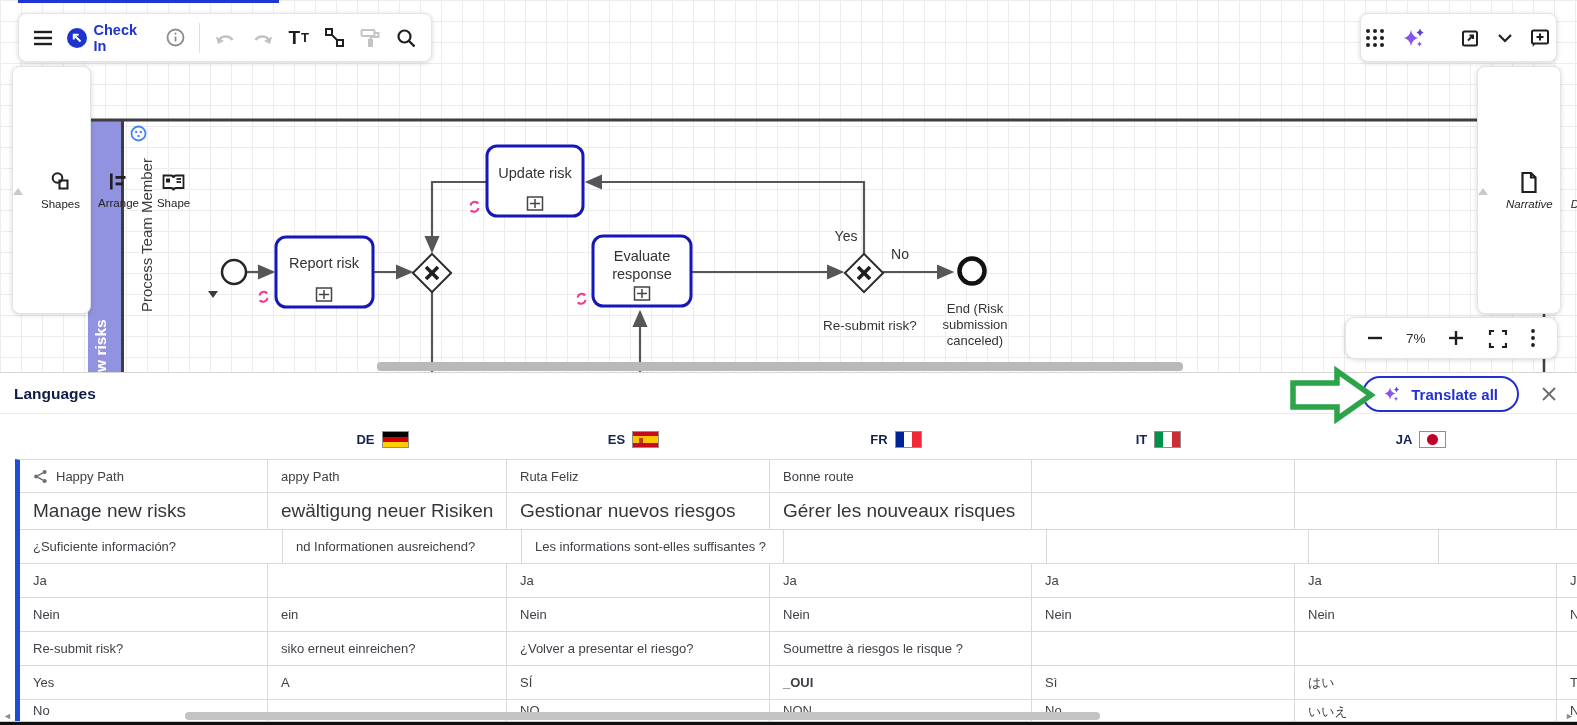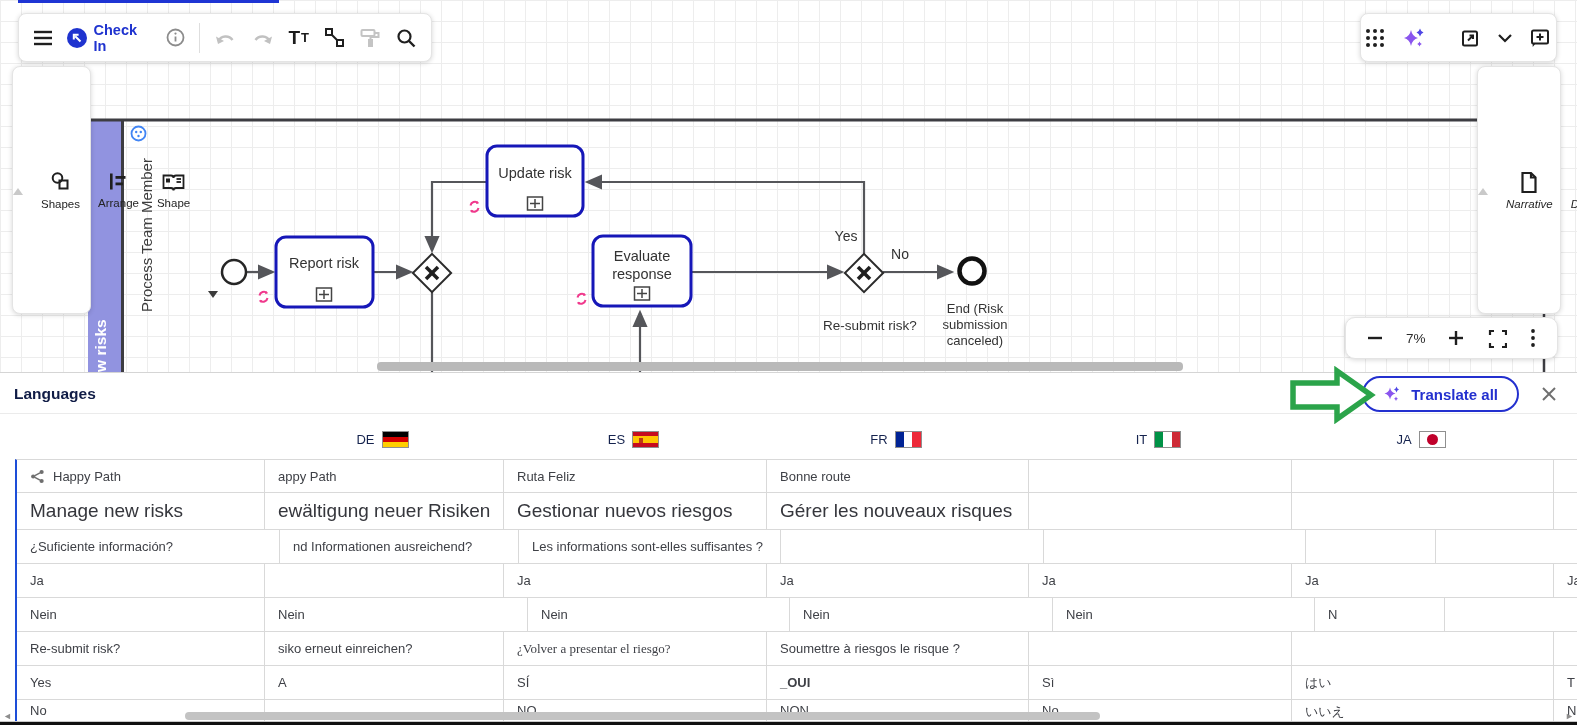--- a/index.html
+++ b/index.html
@@ -39,32 +39,32 @@
   .langs{position:absolute;left:0;top:372px;width:1577px;height:353px;background:#fff;
          border-top:1px solid #d5d5d5;z-index:8;}
   .lg-title{position:absolute;left:14px;top:12px;font-size:15.5px;font-weight:bold;color:#101c46;}
   .lg-hline{position:absolute;left:0;top:40px;width:1577px;height:1px;background:#ebebeb;}
   .translate-btn{position:absolute;right:58px;top:3px;height:36px;display:flex;align-items:center;gap:9px;
      padding:0 19px;border:2px solid #2330cf;border-radius:20px;background:#fff;cursor:pointer;
      font-size:15px;font-weight:bold;color:#2330cf;box-sizing:border-box;}
   .lg-close{position:absolute;right:20px;top:13px;cursor:pointer;}
   .lhead{position:absolute;left:15px;top:48px;display:flex;height:36px;align-items:center;}
   .hcell{display:flex;align-items:center;justify-content:center;gap:7px;height:100%;cursor:pointer;}
-  .hlabel{font-size:13px;font-weight:normal;color:#15234e;}
+  .hlabel{font-size:13px;font-weight:bold;color:#15234e;}
   .flag{width:27px;height:17px;border:1px solid #8f8f8f;box-sizing:border-box;display:inline-block;position:relative;}
   .flag-de{background:linear-gradient(#000 33%,#d30000 33% 66%,#ffce00 66%);}
   .flag-es{background:linear-gradient(#c60b1e 24%,#ffc400 24% 76%,#c60b1e 76%);}
   .flag-es::after{content:"";position:absolute;left:6px;top:6px;width:4px;height:5px;background:#ad1519;opacity:.8;}
   .flag-fr{background:linear-gradient(90deg,#002395 33%,#fff 33% 66%,#ed2939 66%);}
   .flag-it{background:linear-gradient(90deg,#009246 33%,#fff 33% 66%,#ce2b37 66%);}
   .flag-ja{background:#fff;}
   .flag-ja::after{content:"";position:absolute;left:50%;top:50%;width:11px;height:11px;margin:-5.5px 0 0 -5.5px;
                   border-radius:50%;background:#c0002b;}
   .ltable{position:absolute;left:15px;top:86px;width:1562px;height:267px;overflow:hidden;
-          border-top:1px solid #d9d9d9;border-left:2px solid #1d4ed8;box-sizing:border-box;}
+          border-top:1px solid #d9d9d9;border-left:5px solid #1d4ed8;box-sizing:border-box;}
   .lrow{display:flex;height:34px;border-bottom:1px solid #d9d9d9;box-sizing:border-box;}
   .lrow:first-child{height:33px;}
   .lrow.large{height:37px;}
   .lrow.large .lcell{font-size:19px;color:#35363c;}
   .lrow.clipped .lcell{align-items:flex-start;padding-top:3px;}
   .lcell{display:flex;align-items:center;gap:8px;padding-left:13px;font-size:13px;color:#3f4147;
          border-right:1px solid #d9d9d9;box-sizing:border-box;overflow:hidden;white-space:nowrap;flex:none;cursor:text;}
   .hscroll{position:absolute;left:0;top:338px;width:1577px;height:10px;}
   .hthumb{position:absolute;left:185px;top:1px;width:915px;height:8px;border-radius:4px;background:#c3c3c3;cursor:pointer;}
   .harrow{position:absolute;top:0;font-size:9px;color:#8e8e8e;}
@@ -521,20 +521,23 @@
           <span>Ja</span>
         </div>
         <div class="lcell" style="width: 130px;">
           <span>Ja</span>
         </div>
       </div>
       <div class="lrow">
         <div class="lcell" style="width: 248px;">
           <span>Nein</span>
         </div>
+        <div class="lcell" style="width: 239px;">
+          <span>ein</span>
+        </div>
         <div class="lcell" style="width: 263px;">
           <span>Nein</span>
         </div>
         <div class="lcell" style="width: 262px;">
           <span>Nein</span>
         </div>
         <div class="lcell" style="width: 263px;">
           <span>Nein</span>
         </div>
         <div class="lcell" style="width: 262px;">
@@ -544,21 +547,21 @@
           <span>N</span>
         </div>
       </div>
       <div class="lrow">
         <div class="lcell" style="width: 248px;">
           <span>Re-submit risk?</span>
         </div>
         <div class="lcell" style="width: 239px;">
           <span>siko erneut einreichen?</span>
         </div>
-        <div class="lcell" style="width: 263px; font-family: Liberation Serif, serif;">
+        <div class="lcell" style="width: 263px;">
           <span>¿Volver a presentar el riesgo?</span>
         </div>
         <div class="lcell" style="width: 262px;">
           <span>Soumettre à riesgos le risque ?</span>
         </div>
         <div class="lcell" style="width: 263px;">
           <span></span>
         </div>
         <div class="lcell" style="width: 262px;">
           <span></span>

